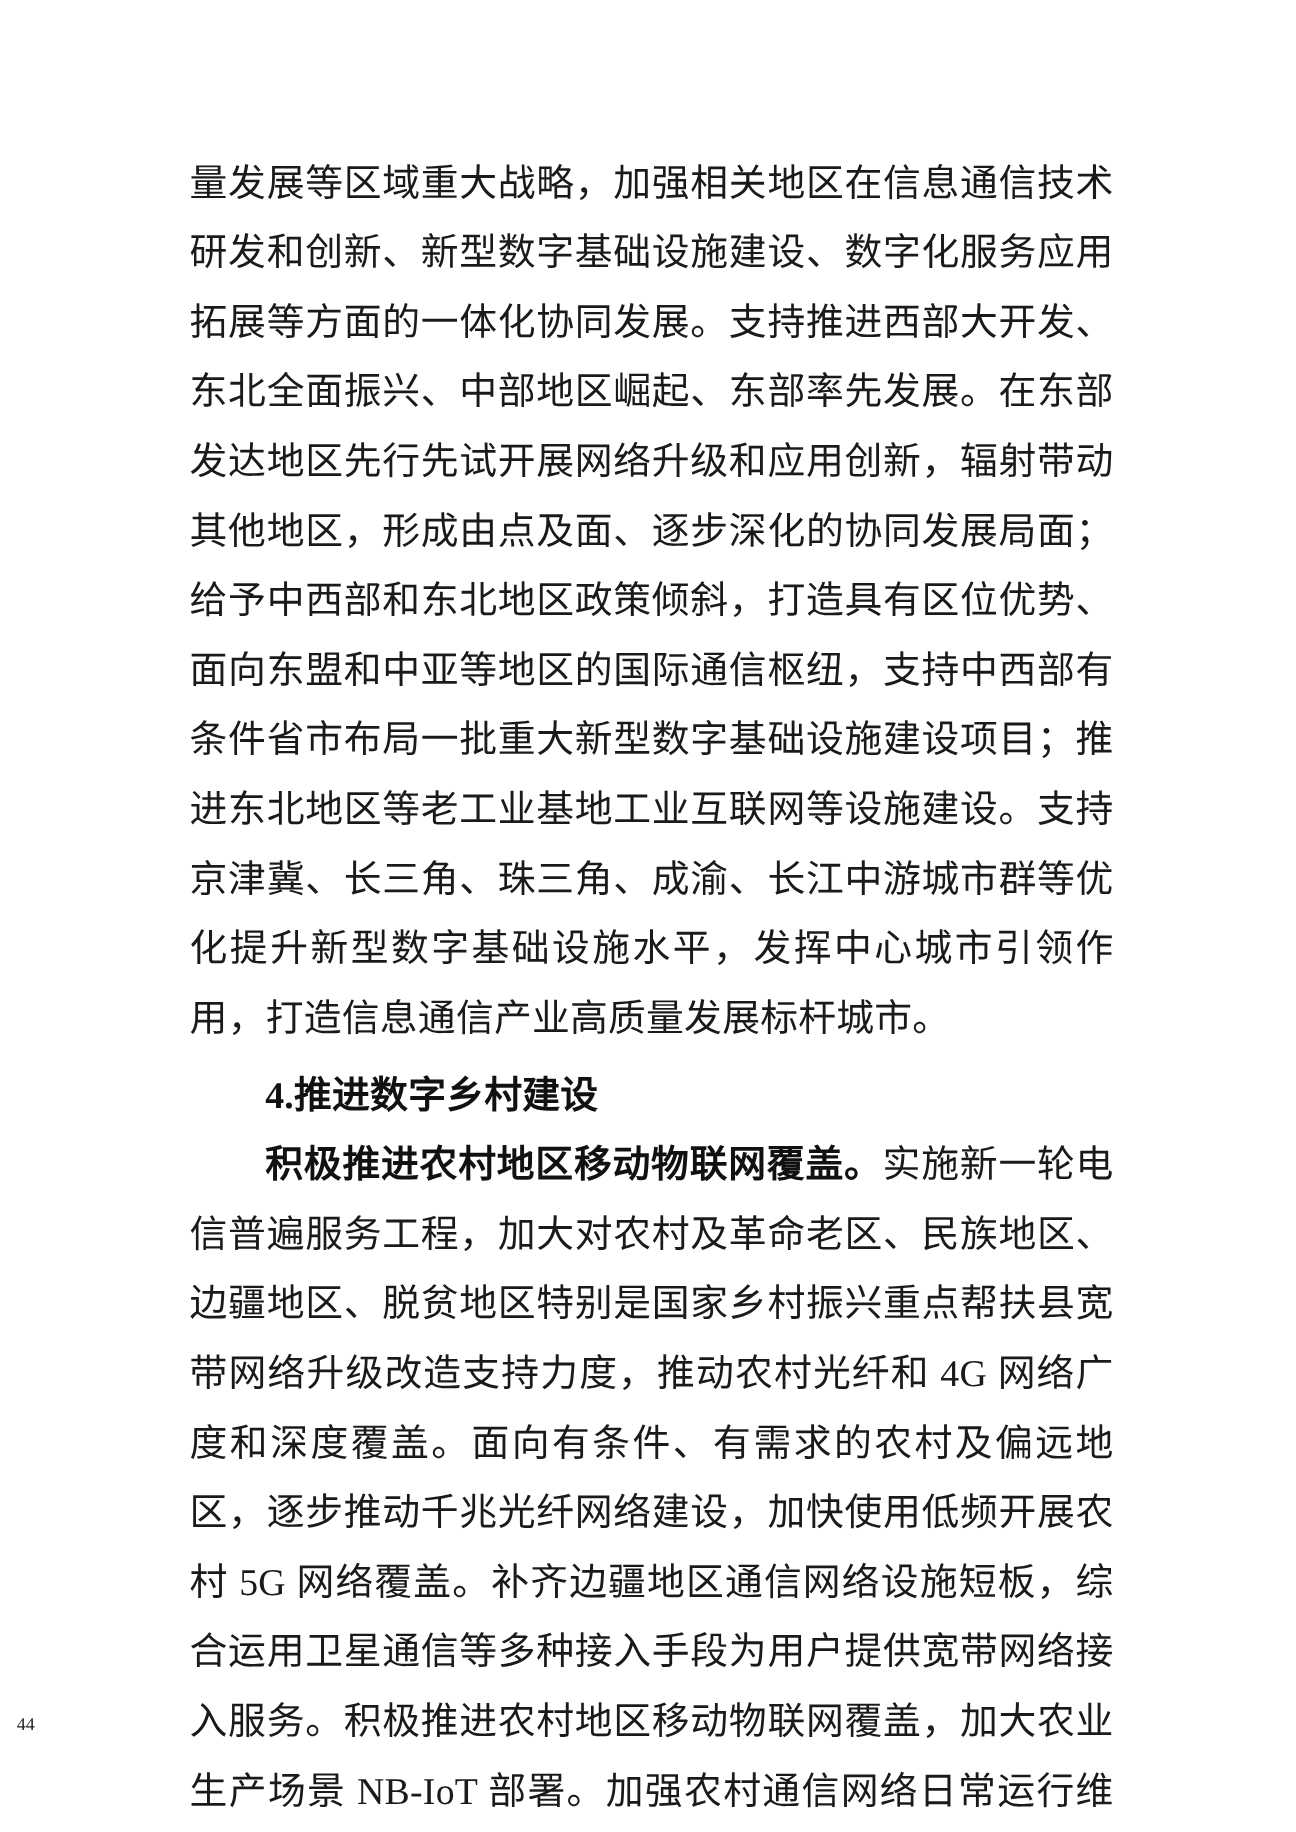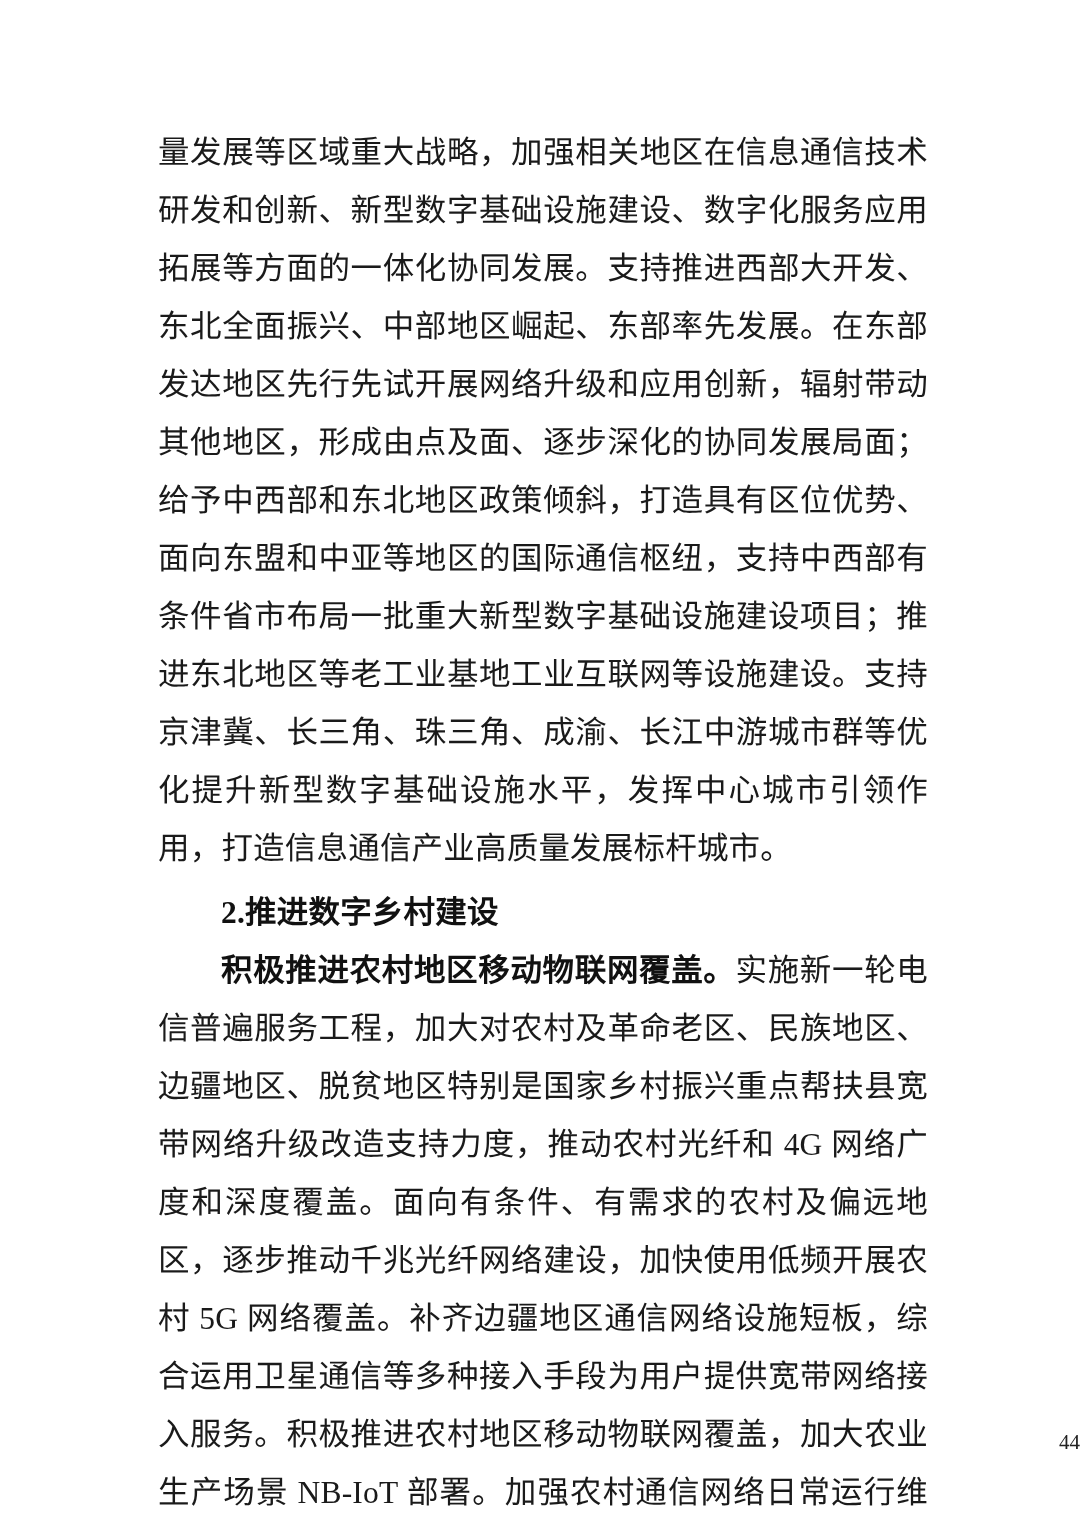--- a/index.html
+++ b/index.html
@@ -45,39 +45,39 @@
     text-indent: 63px;
     letter-spacing: 0.2px;
   }
   .lead {
     font-weight: bold;
     color: #111111;
   }
   .spacer-sm { height: 6px; }
   .page-number {
     position: absolute;
-    left: 2px;
+    left: 14px;
     right: 0;
     top: 1430px;
-    text-align: right;
+    text-align: left;
     font-family: "Liberation Serif", "DejaVu Serif", serif;
-    font-size: 21px;
+    font-size: 15px;
     color: #222222;
   }
 </style>
 </head>
 <body>
 
 <div class="page">
   <div class="content">
 
     <p class="para">量发展等区域重大战略，加强相关地区在信息通信技术研发和创新、新型数字基础设施建设、数字化服务应用拓展等方面的一体化协同发展。支持推进西部大开发、东北全面振兴、中部地区崛起、东部率先发展。在东部发达地区先行先试开展网络升级和应用创新，辐射带动其他地区，形成由点及面、逐步深化的协同发展局面；给予中西部和东北地区政策倾斜，打造具有区位优势、面向东盟和中亚等地区的国际通信枢纽，支持中西部有条件省市布局一批重大新型数字基础设施建设项目；推进东北地区等老工业基地工业互联网等设施建设。支持京津冀、长三角、珠三角、成渝、长江中游城市群等优化提升新型数字基础设施水平，发挥中心城市引领作用，打造信息通信产业高质量发展标杆城市。</p>
 
     <div class="spacer-sm"></div>
 
-    <p class="heading">2.推进数字乡村建设</p>
+    <p class="heading">4.推进数字乡村建设</p>
 
     <p class="para indent"><span class="lead">积极推进农村地区移动物联网覆盖。</span><span>实施新一轮电信普遍服务工程，加大对农村及革命老区、民族地区、边疆地区、脱贫地区特别是国家乡村振兴重点帮扶县宽带网络升级改造支持力度，推动农村光纤和 4G 网络广度和深度覆盖。面向有条件、有需求的农村及偏远地区，逐步推动千兆光纤网络建设，加快使用低频开展农村 5G 网络覆盖。补齐边疆地区通信网络设施短板，综合运用卫星通信等多种接入手段为用户提供宽带网络接入服务。积极推进农村地区移动物联网覆盖，加大农业生产场景 NB-IoT 部署。加强农村通信网络日常运行维护，继续面向脱贫户和防返贫监测户开展精准降</span></p>
 
   </div>
 
   <div class="page-number">44</div>
 </div>
 
 </body></html>

